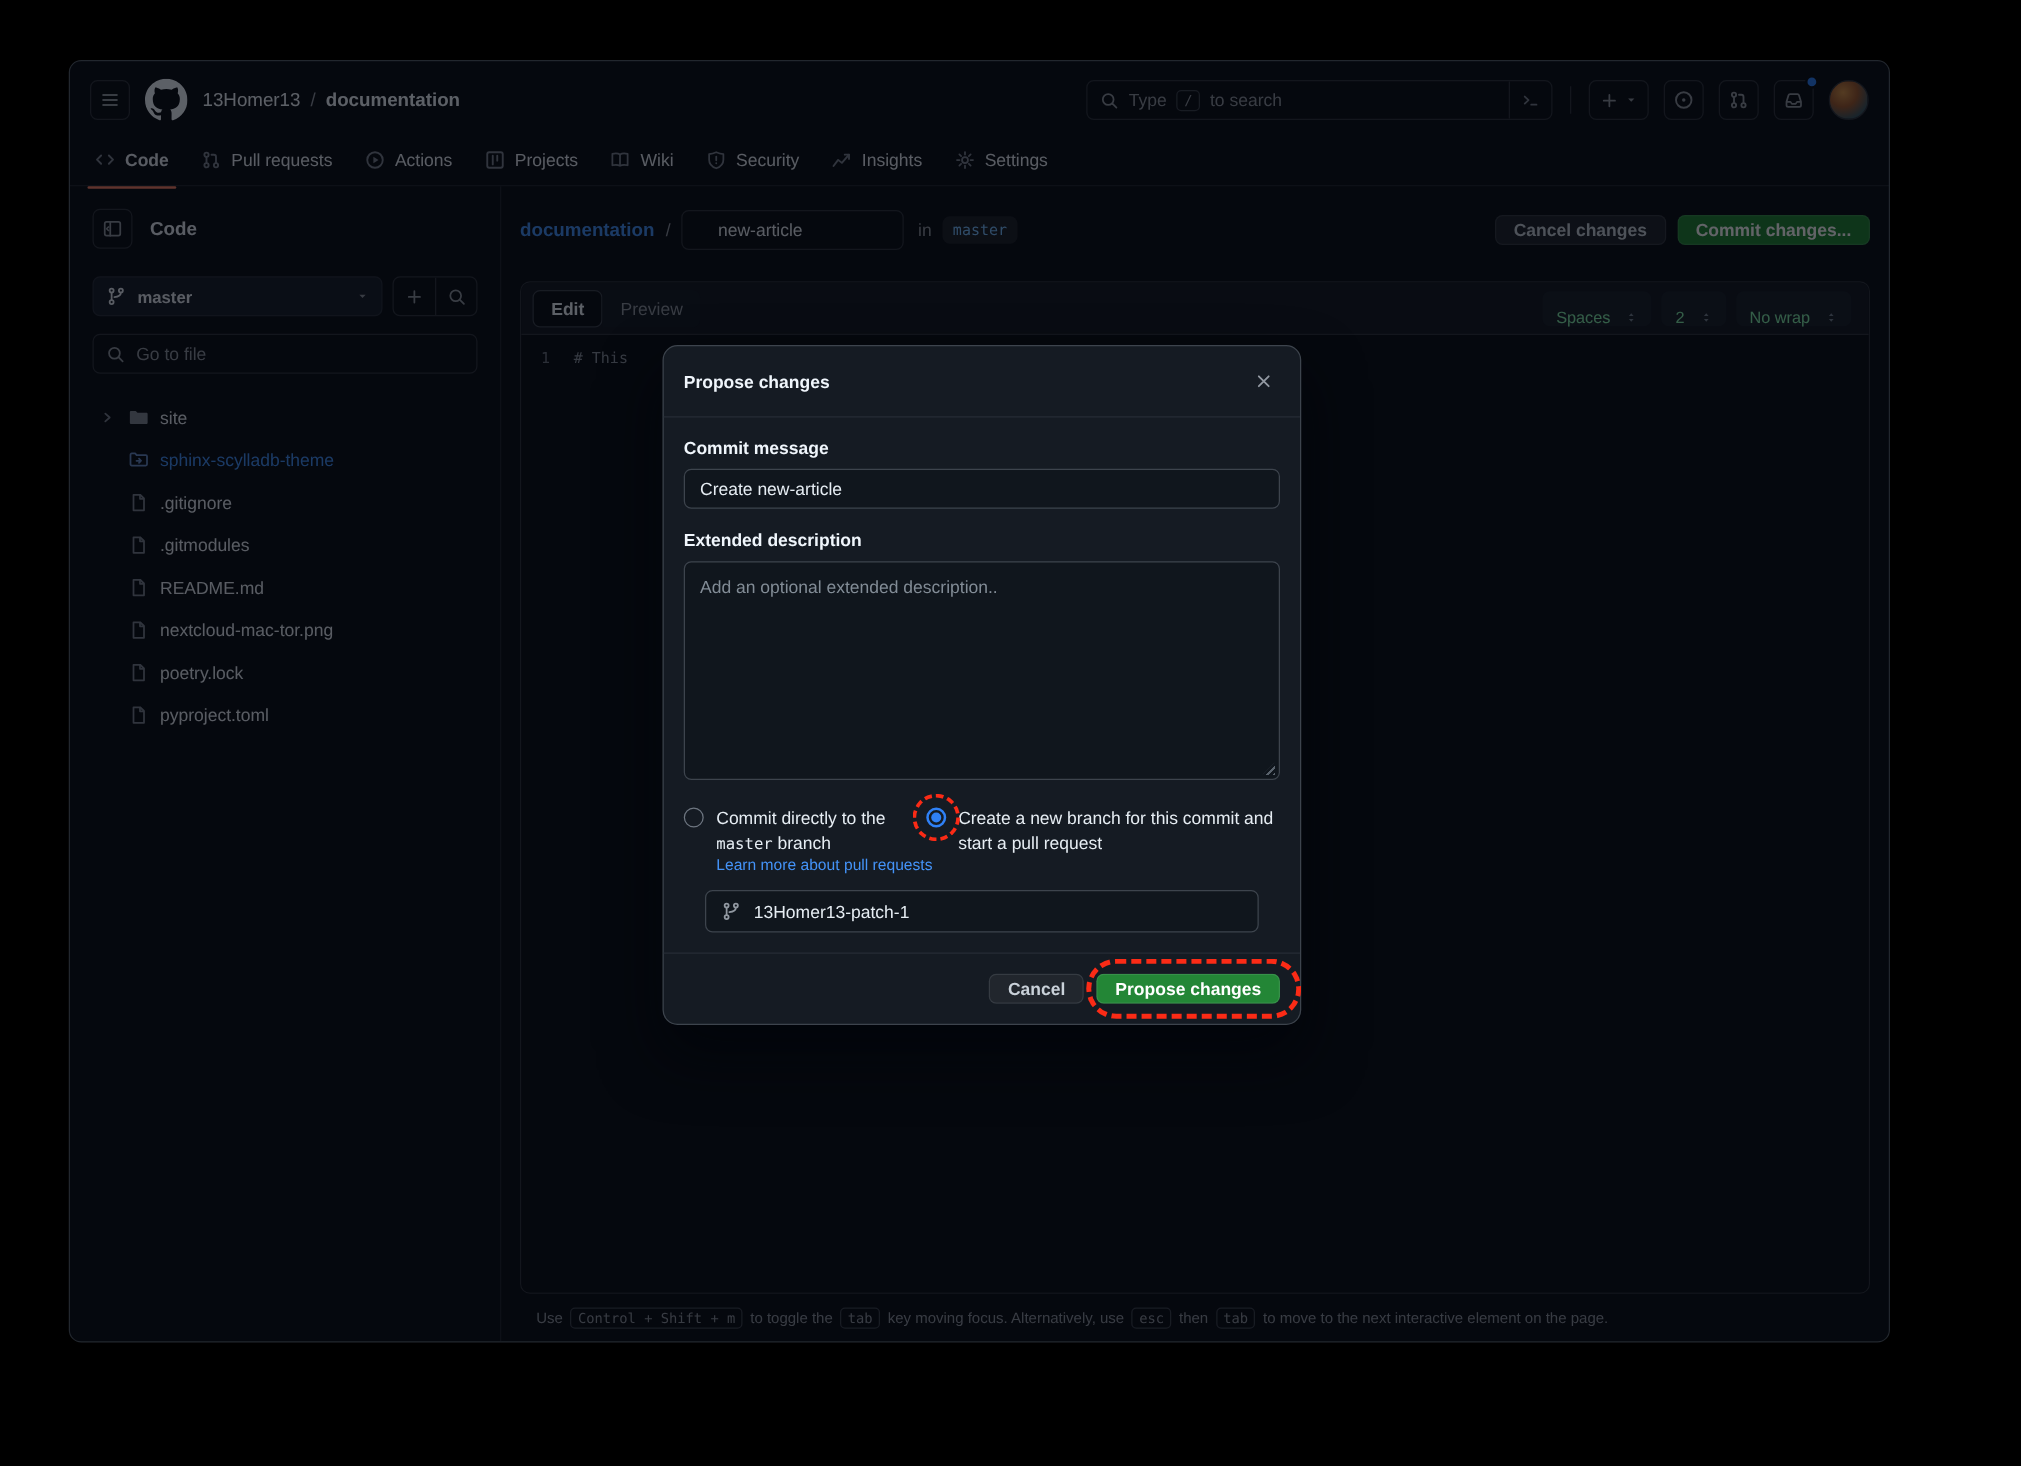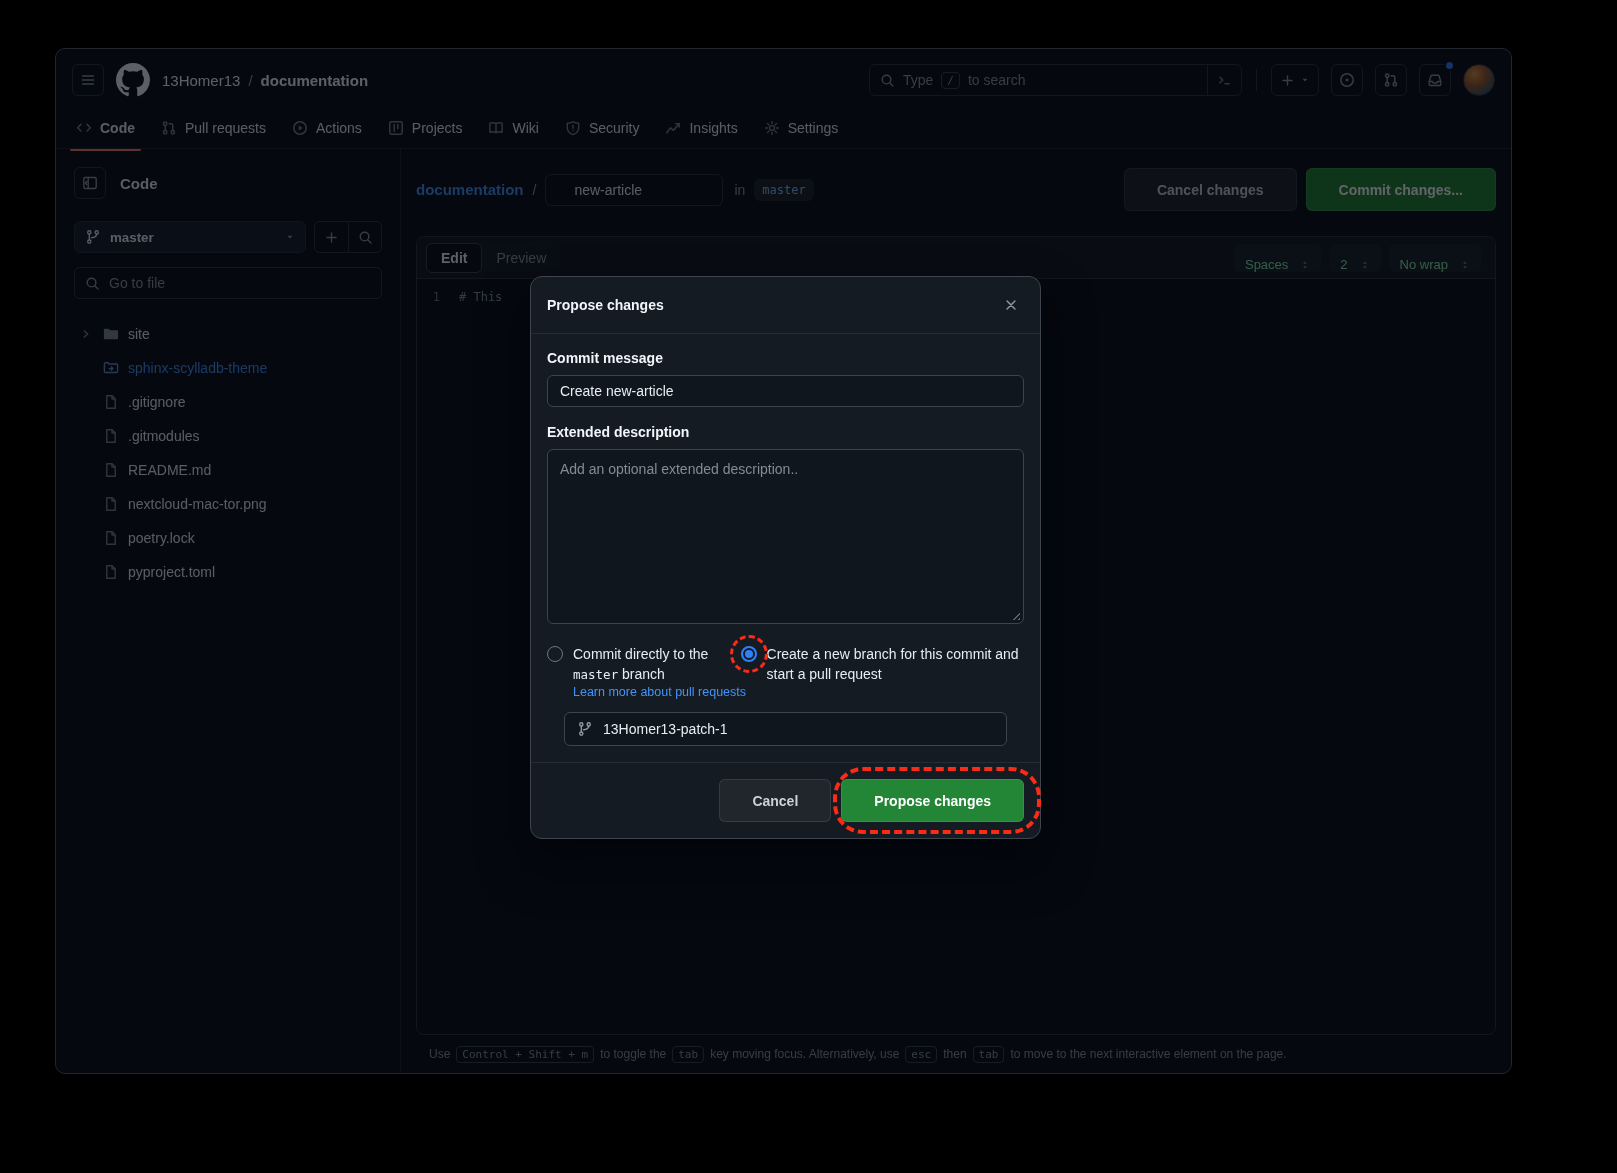--- a/index.html
+++ b/index.html
@@ -48,21 +48,21 @@
   .tree .ficon{color:#7d8590}
   
   .main{flex:1;display:flex;flex-direction:column;min-width:0}
   .crumb-row{display:flex;align-items:center;gap:9px;padding:19px 15px 25px}
   .repo-link{color:#4493f8;font-weight:600;font-size:15px;text-decoration:none}
   .bc-sep{color:#9198a1}
   .fn-input{width:178px;height:32px;background:transparent;border:1px solid #30363d;border-radius:6px;color:#e6edf3;padding:0 28px;font-size:14px;font-family:inherit}
   .in-label{color:#9198a1;margin-left:2px}
   .badge-master{font:12px "DejaVu Sans Mono",monospace;color:#79c0ff;background:rgba(110,118,129,.18);padding:4px 8px;border-radius:6px}
   .right-actions{margin-left:auto;display:flex;gap:9px}
-  .btn{height:43px;padding:0 32px;border-radius:6px;font-weight:600;font-size:14px;display:inline-flex;align-items:center;justify-content:center;border:1px solid rgba(240,246,252,.1);background:#21262d;color:#c9d1d9;font-family:inherit}
+  .btn{height:24px;padding:0 14px;border-radius:6px;font-weight:600;font-size:14px;display:inline-flex;align-items:center;justify-content:center;border:1px solid rgba(240,246,252,.1);background:#21262d;color:#c9d1d9;font-family:inherit}
   .btn.green{background:#238636;color:#fff}
   .editor-card{flex:1;margin:0 15px;border:1px solid #30363d;border-radius:8px;display:flex;flex-direction:column;overflow:hidden;min-height:0}
   .toolbar{height:42px;flex:none;background:#151b23;border-bottom:1px solid #30363d;display:flex;align-items:center;padding:0 9px}
   .view-tabs{display:flex;align-items:center}
   .tab-edit{height:30px;padding:0 14px;display:flex;align-items:center;background:#0d1117;border:1px solid #3d444d;border-radius:6px;font-weight:600;color:#f0f6fc}
   .tab-preview{height:30px;padding:0 14px;display:flex;align-items:center;background:#161d26;color:#9198a1;border-radius:0 6px 6px 0}
   .selects{margin-left:auto;display:flex;gap:8px;padding-right:5px}
   .select{height:28px;background:#1c232c;border-radius:6px;color:#86efac;display:flex;align-items:flex-end;gap:12px;padding:0 11px;font-size:13px}
   .select svg{color:#768390}
   .editor-body{flex:1;background:#0d1117;padding-top:11px;font:12px "DejaVu Sans Mono",monospace;color:#8b949e;display:flex}

